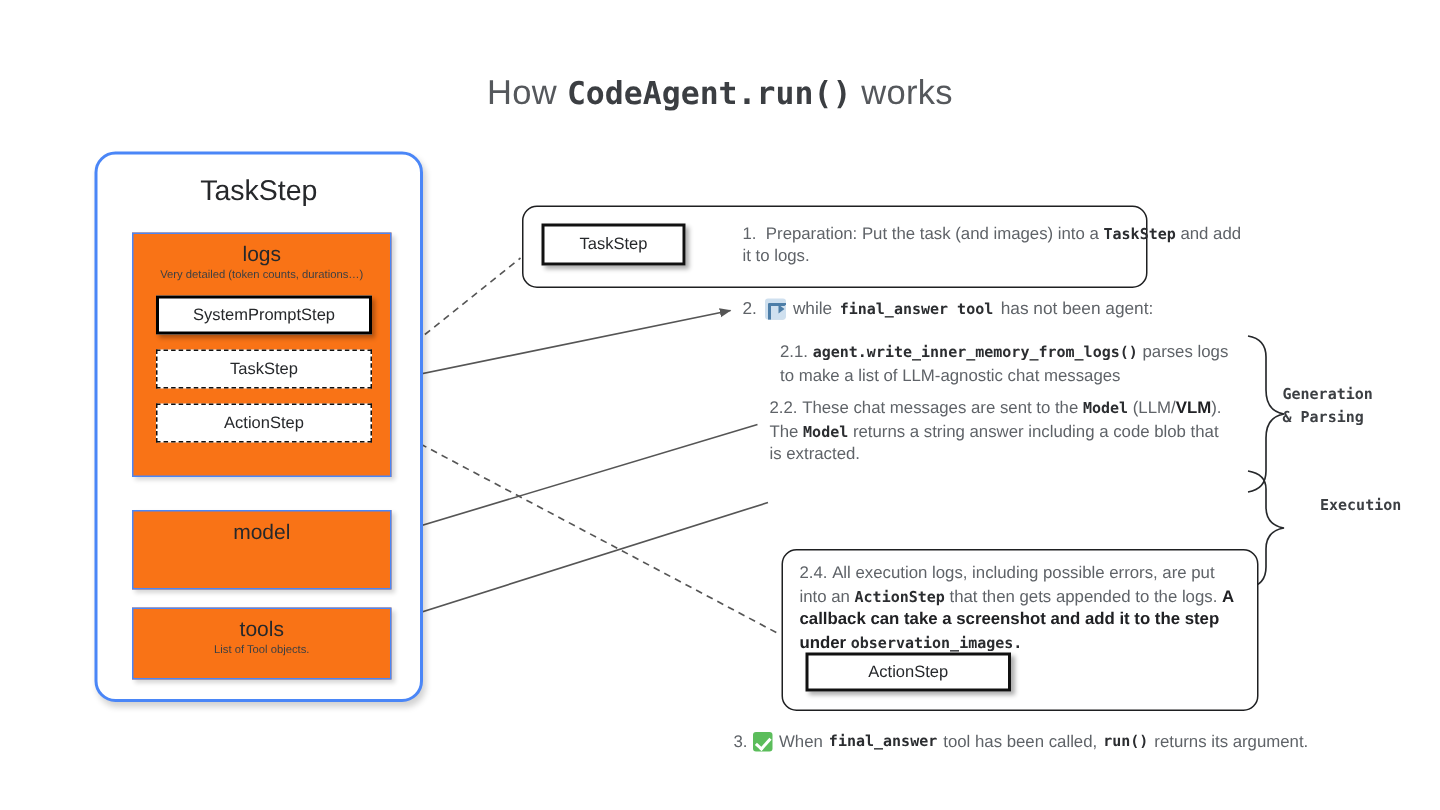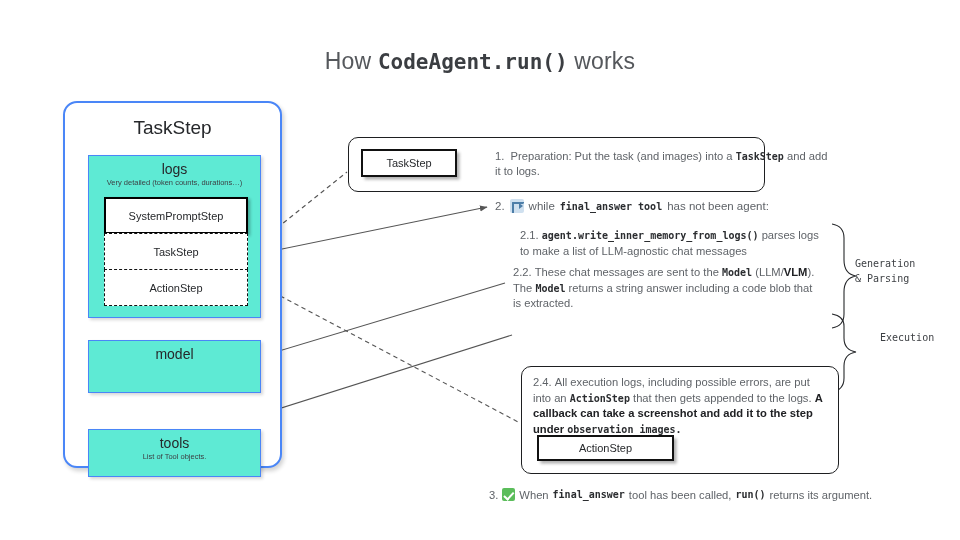--- a/index.html
+++ b/index.html
@@ -26,43 +26,43 @@
     position:absolute;left:63px;top:101px;width:219px;height:367px;
     border:2px solid #4a86f7;border-radius:14px;background:#fff;
     box-shadow:2px 3px 4px rgba(0,0,0,.18);
     box-sizing:border-box;
   }
   #agent-title{
     position:absolute;left:0;top:14px;width:100%;text-align:center;
     font-size:19px;color:#26282b;
   }
   .blue-box{
-    position:absolute;border:1.5px solid #4a86f7;background:#5eead4;
+    position:absolute;border:1.5px solid #4a86f7;background:#f97316;
     box-shadow:2px 2px 3px rgba(0,0,0,.16);box-sizing:border-box;
   }
   #logs-box{left:23px;top:52px;width:173px;height:163px;}
   #model-box{left:23px;top:237px;width:173px;height:53px;}
-  #tools-box{left:23px;top:302px;width:173px;height:48px;margin-top:24px;}
+  #tools-box{left:23px;top:302px;width:173px;height:48px;}
   .box-title{
     position:absolute;left:0;width:100%;text-align:center;
     font-size:14px;color:#26282b;
   }
   .box-sub{
     position:absolute;left:4px;width:calc(100% - 8px);text-align:center;
     font-size:7.5px;color:#3c3f43;line-height:1.35;
   }
   #logs-box .box-title{top:5px;}
   #logs-box .box-sub{top:22px;}
   #model-box .box-title{top:5px;}
   #model-box .box-sub{top:22px;}
   #tools-box .box-title{top:5px;}
   #tools-box .box-sub{top:22px;}
 
   .step-box{
-    position:absolute;left:15px;width:144px;height:37px;
+    position:absolute;left:15px;width:144px;height:26px;
     background:#fff;box-sizing:border-box;
     display:flex;align-items:center;justify-content:center;
     font-size:11px;color:#26282b;
   }
   .step-solid{border:2px solid #000;box-shadow:2px 2px 3px rgba(0,0,0,.3);}
   .step-dashed{border:1.6px dashed #111;}
   #sys-step{top:41px;}
   #task-step-left{top:77px;}
   #action-step-left{top:113px;}
 
@@ -124,21 +124,21 @@
   
   .substep{position:absolute;font-size:11.2px;line-height:1.4;color:#5f6368;}
   #sub-21{left:520px;top:228px;width:310px;}
   #sub-22{left:513px;top:265px;width:310px;}
   #sub-23{left:520px;top:320px;width:318px;}
   #sub-24{left:533px;top:375px;width:296px;}
 
   
   .group-label{
     position:absolute;font-family:"DejaVu Sans Mono","Liberation Mono",monospace;
-    font-weight:normal;font-size:10px;color:#3c3f43;line-height:1.5;
+    font-weight:bold;font-size:10px;color:#3c3f43;line-height:1.5;
   }
   #label-generation{left:855px;top:256px;}
   #label-execution{left:880px;top:330px;}
 
   
   #step-3{
     position:absolute;left:489px;top:488px;font-size:11.2px;color:#5f6368;
     display:flex;align-items:center;gap:4px;white-space:nowrap;
   }
   #check-icon{

